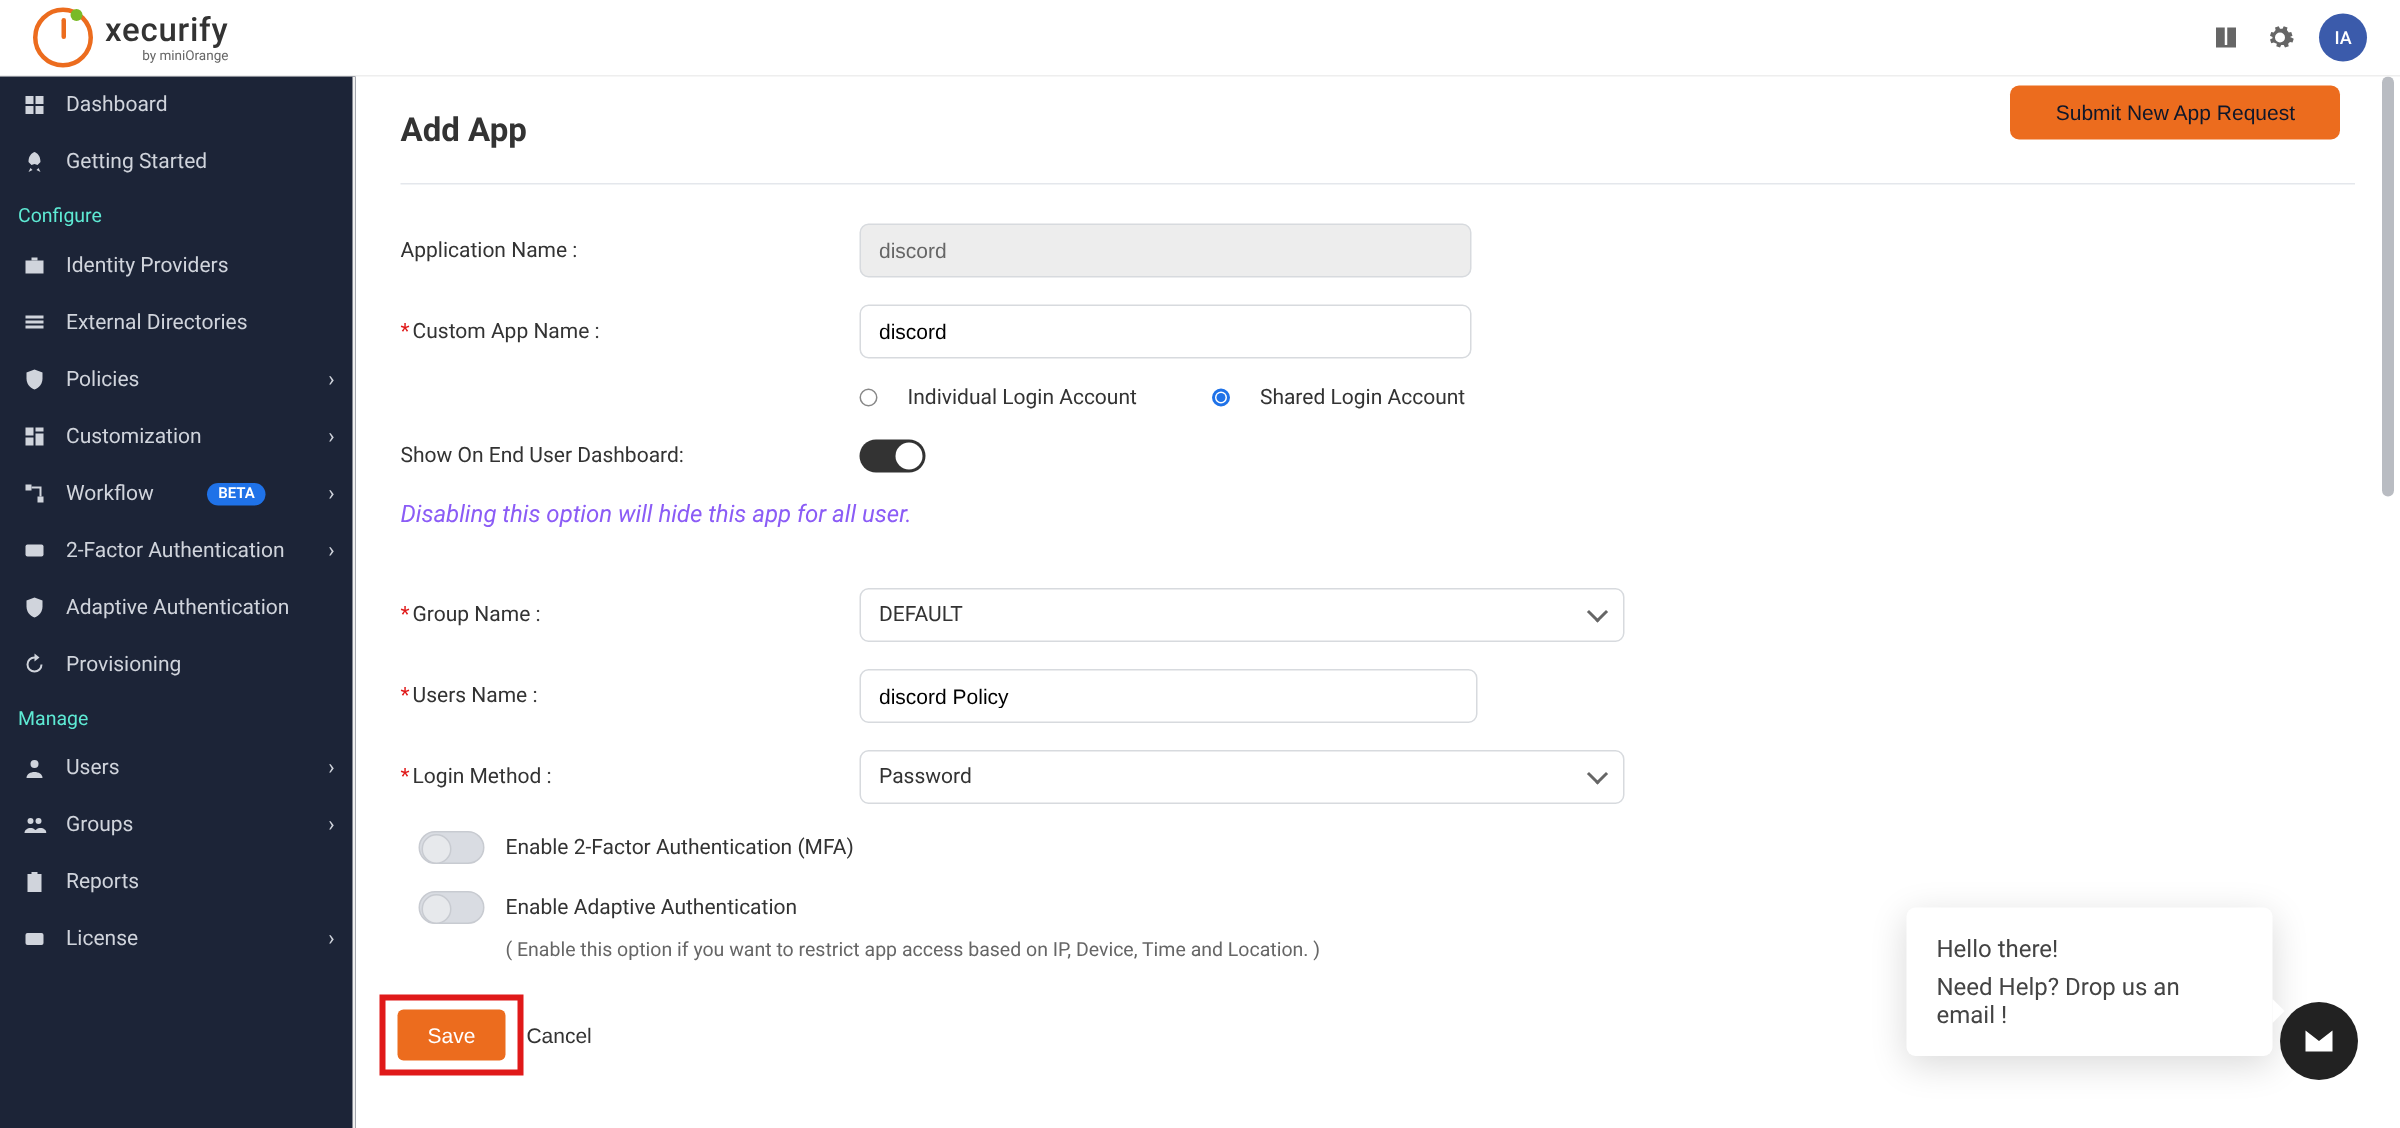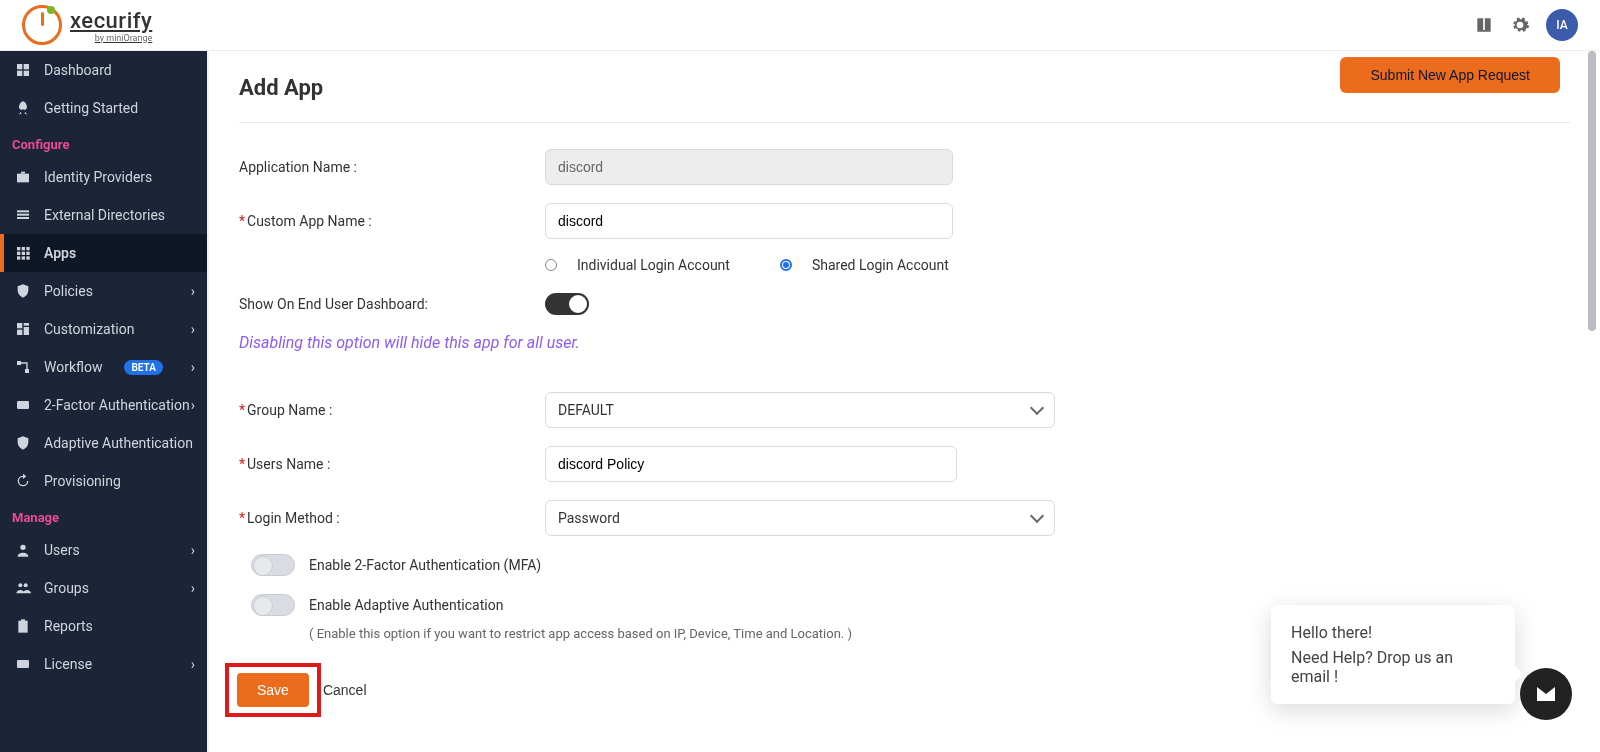--- a/index.html
+++ b/index.html
@@ -2,36 +2,36 @@
 <html><head>
 <meta charset="utf-8">
 <style>
   * { box-sizing: border-box; margin: 0; padding: 0; }
   body { font-family: -apple-system, BlinkMacSystemFont, "Segoe UI", Roboto, Arial, sans-serif; background: #fff; color: #333; }
   .header { height: 51px; display: flex; align-items: center; justify-content: space-between; padding: 0 22px; border-bottom: 1px solid #eee; }
   .logo-area { display: flex; align-items: center; }
   .logo-mark { width: 40px; height: 40px; border: 3px solid #ec6c1e; border-radius: 50%; position: relative; display:flex; align-items:center; justify-content:center; }
   .logo-mark::before { content:""; width:3px; height:14px; background:#ec6c1e; position:absolute; top:4px; border-radius:2px; }
   .logo-mark::after { content:""; width:8px; height:8px; background:#7aba27; border-radius:50%; position:absolute; top:-2px; right:4px; }
-  .logo-text { margin-left: 8px; text-decoration: underline; }
+  .logo-text { margin-left: 8px; }
   .logo-text .brand { font-size: 22px; font-weight: 500; color: #333; letter-spacing: 0.5px; }
   .logo-text .sub { font-size: 9px; text-align: right; color: #666; }
   .header-actions { display:flex; align-items:center; gap:16px; }
   .header-icon { width:20px; height:20px; color:#666; cursor:pointer; }
   .avatar { width:32px; height:32px; background:#3b5bab; color:#fff; border-radius:50%; display:flex; align-items:center; justify-content:center; font-size:12px; font-weight:500; cursor:pointer; }
 
   .layout { display:flex; height: calc(752px - 51px); }
-  .sidebar { width:209px; background:#1c2437; color:#d0d4dc; display:flex; flex-direction:column; overflow-y:auto; flex-shrink:0; position:relative; }
+  .sidebar { width:237px; background:#1c2437; color:#d0d4dc; display:flex; flex-direction:column; overflow-y:auto; flex-shrink:0; position:relative; }
   .sidebar::after { content:""; position:absolute; right:0; top:0; bottom:0; width:2px; background:#f0f0f0; }
   .side-item { display:flex; align-items:center; padding:10px 14px; font-size:14px; cursor:pointer; position:relative; }
   .side-item .icn { width:18px; height:18px; margin-right:12px; display:flex; align-items:center; justify-content:center; }
   .side-item .chv { margin-left:auto; }
   .side-item.active { background:#0f1626; font-weight:600; }
   .side-item.active::before { content:""; position:absolute; left:0; top:0; bottom:0; width:4px; background:#ec6c1e; }
-  .side-section { padding:10px 12px 6px; font-size:13px; color:#ec4899;font-weight:bold; }
+  .side-section { padding:10px 12px 6px; font-size:13px; color:#5eead4; }
   .beta-badge { background:#1f72e8; color:#fff; font-size:10px; padding:2px 7px; border-radius:9px; margin-left:auto; margin-right:6px; font-weight:600; }
 
   .main { flex:1; overflow:auto; padding: 0 30px 30px 30px; position:relative; }
   .top-btn { position:absolute; right:40px; top:6px; background:#ec6c1e; color:#0f172a; padding:10px 30px; border-radius:6px; font-size:14px; border:none; cursor:pointer; }
   .page-title { font-size:22px; margin-top:24px; margin-bottom:22px; }
   hr.sep { border:none; border-top:1px solid #e4e7ec; margin-bottom:26px; }
 
   .form-row { display:flex; align-items:center; margin-bottom:18px; }
   .form-label { width:306px; font-size:14px; color:#333; }
   .req::before { content:"*"; color:#e01919; margin-right:2px; }
@@ -126,36 +126,20 @@
     <div class="side-item">
       <span class="icn">
           <svg viewBox="0 0 24 24" width="16" height="16" fill="currentColor">
             <rect x="3" y="5" width="18" height="3"></rect>
             <rect x="3" y="10" width="18" height="3"></rect>
             <rect x="3" y="15" width="18" height="3"></rect>
           </svg>
         </span>
       <span>External Directories</span>
     </div>
-    <div class="side-item active">
-      <span class="icn">
-          <svg viewBox="0 0 24 24" width="16" height="16" fill="currentColor">
-            <rect x="3" y="3" width="5" height="5"></rect>
-            <rect x="10" y="3" width="5" height="5"></rect>
-            <rect x="17" y="3" width="5" height="5"></rect>
-            <rect x="3" y="10" width="5" height="5"></rect>
-            <rect x="10" y="10" width="5" height="5"></rect>
-            <rect x="17" y="10" width="5" height="5"></rect>
-            <rect x="3" y="17" width="5" height="5"></rect>
-            <rect x="10" y="17" width="5" height="5"></rect>
-            <rect x="17" y="17" width="5" height="5"></rect>
-          </svg>
-        </span>
-      <span>Apps</span>
-    </div>
     <div class="side-item">
       <span class="icn">
           <svg viewBox="0 0 24 24" width="16" height="16" fill="currentColor">
             <path d="M12 2l8 3v6c0 5-3 9-8 11-5-2-8-6-8-11V5z"></path>
           </svg>
         </span>
       <span>Policies</span>
       <span class="chv">›</span>
     </div>
     <div class="side-item">

